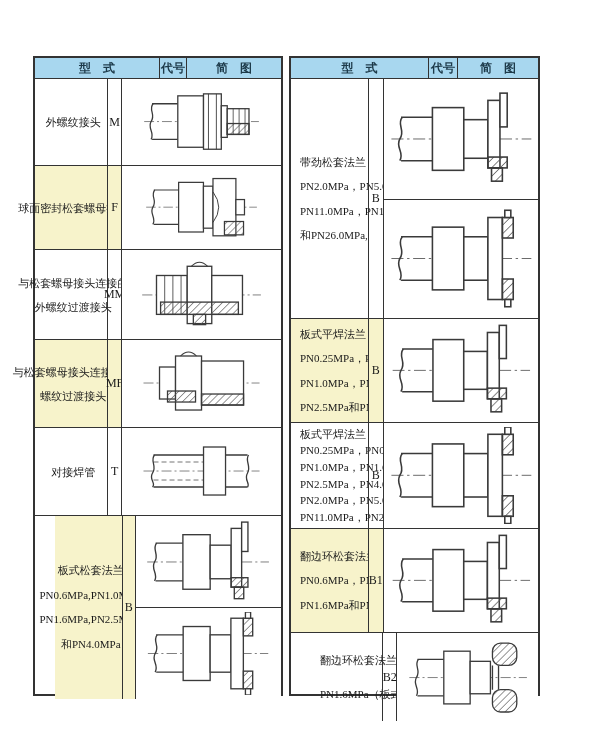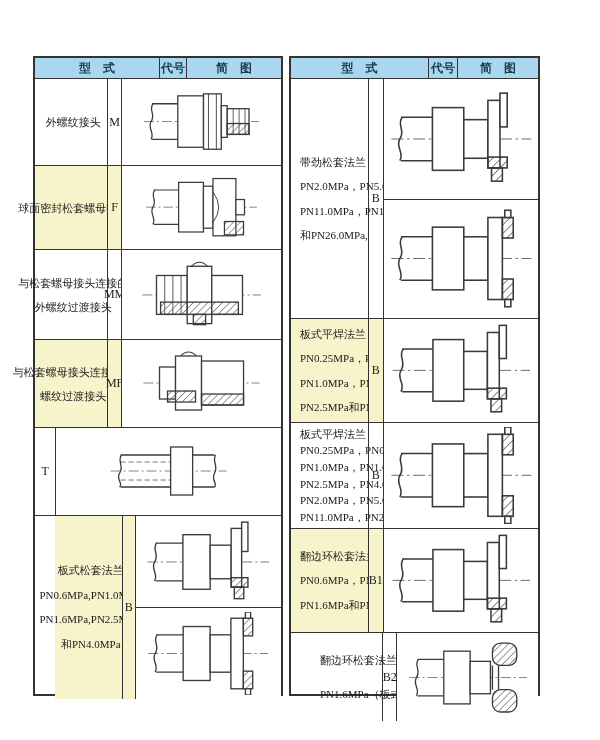--- a/index.html
+++ b/index.html
@@ -218,20 +218,23 @@
       <div class="c c3 diag">
         <div class="cell-draw">
             <svg class="fit" viewBox="0 0 120 80">
               <use href="#d-mf"></use>
             </svg>
           </div>
       </div>
     </div>
 
     <div class="row" style="height:88px">
+      <div class="c c1 type">
+        <div class="tl">对接焊管</div>
+      </div>
       <div class="c c2 code">T</div>
       <div class="c c3 diag">
         <div class="cell-draw">
             <svg class="fit" viewBox="0 0 120 80">
               <use href="#d-t"></use>
             </svg>
           </div>
       </div>
     </div>
 

